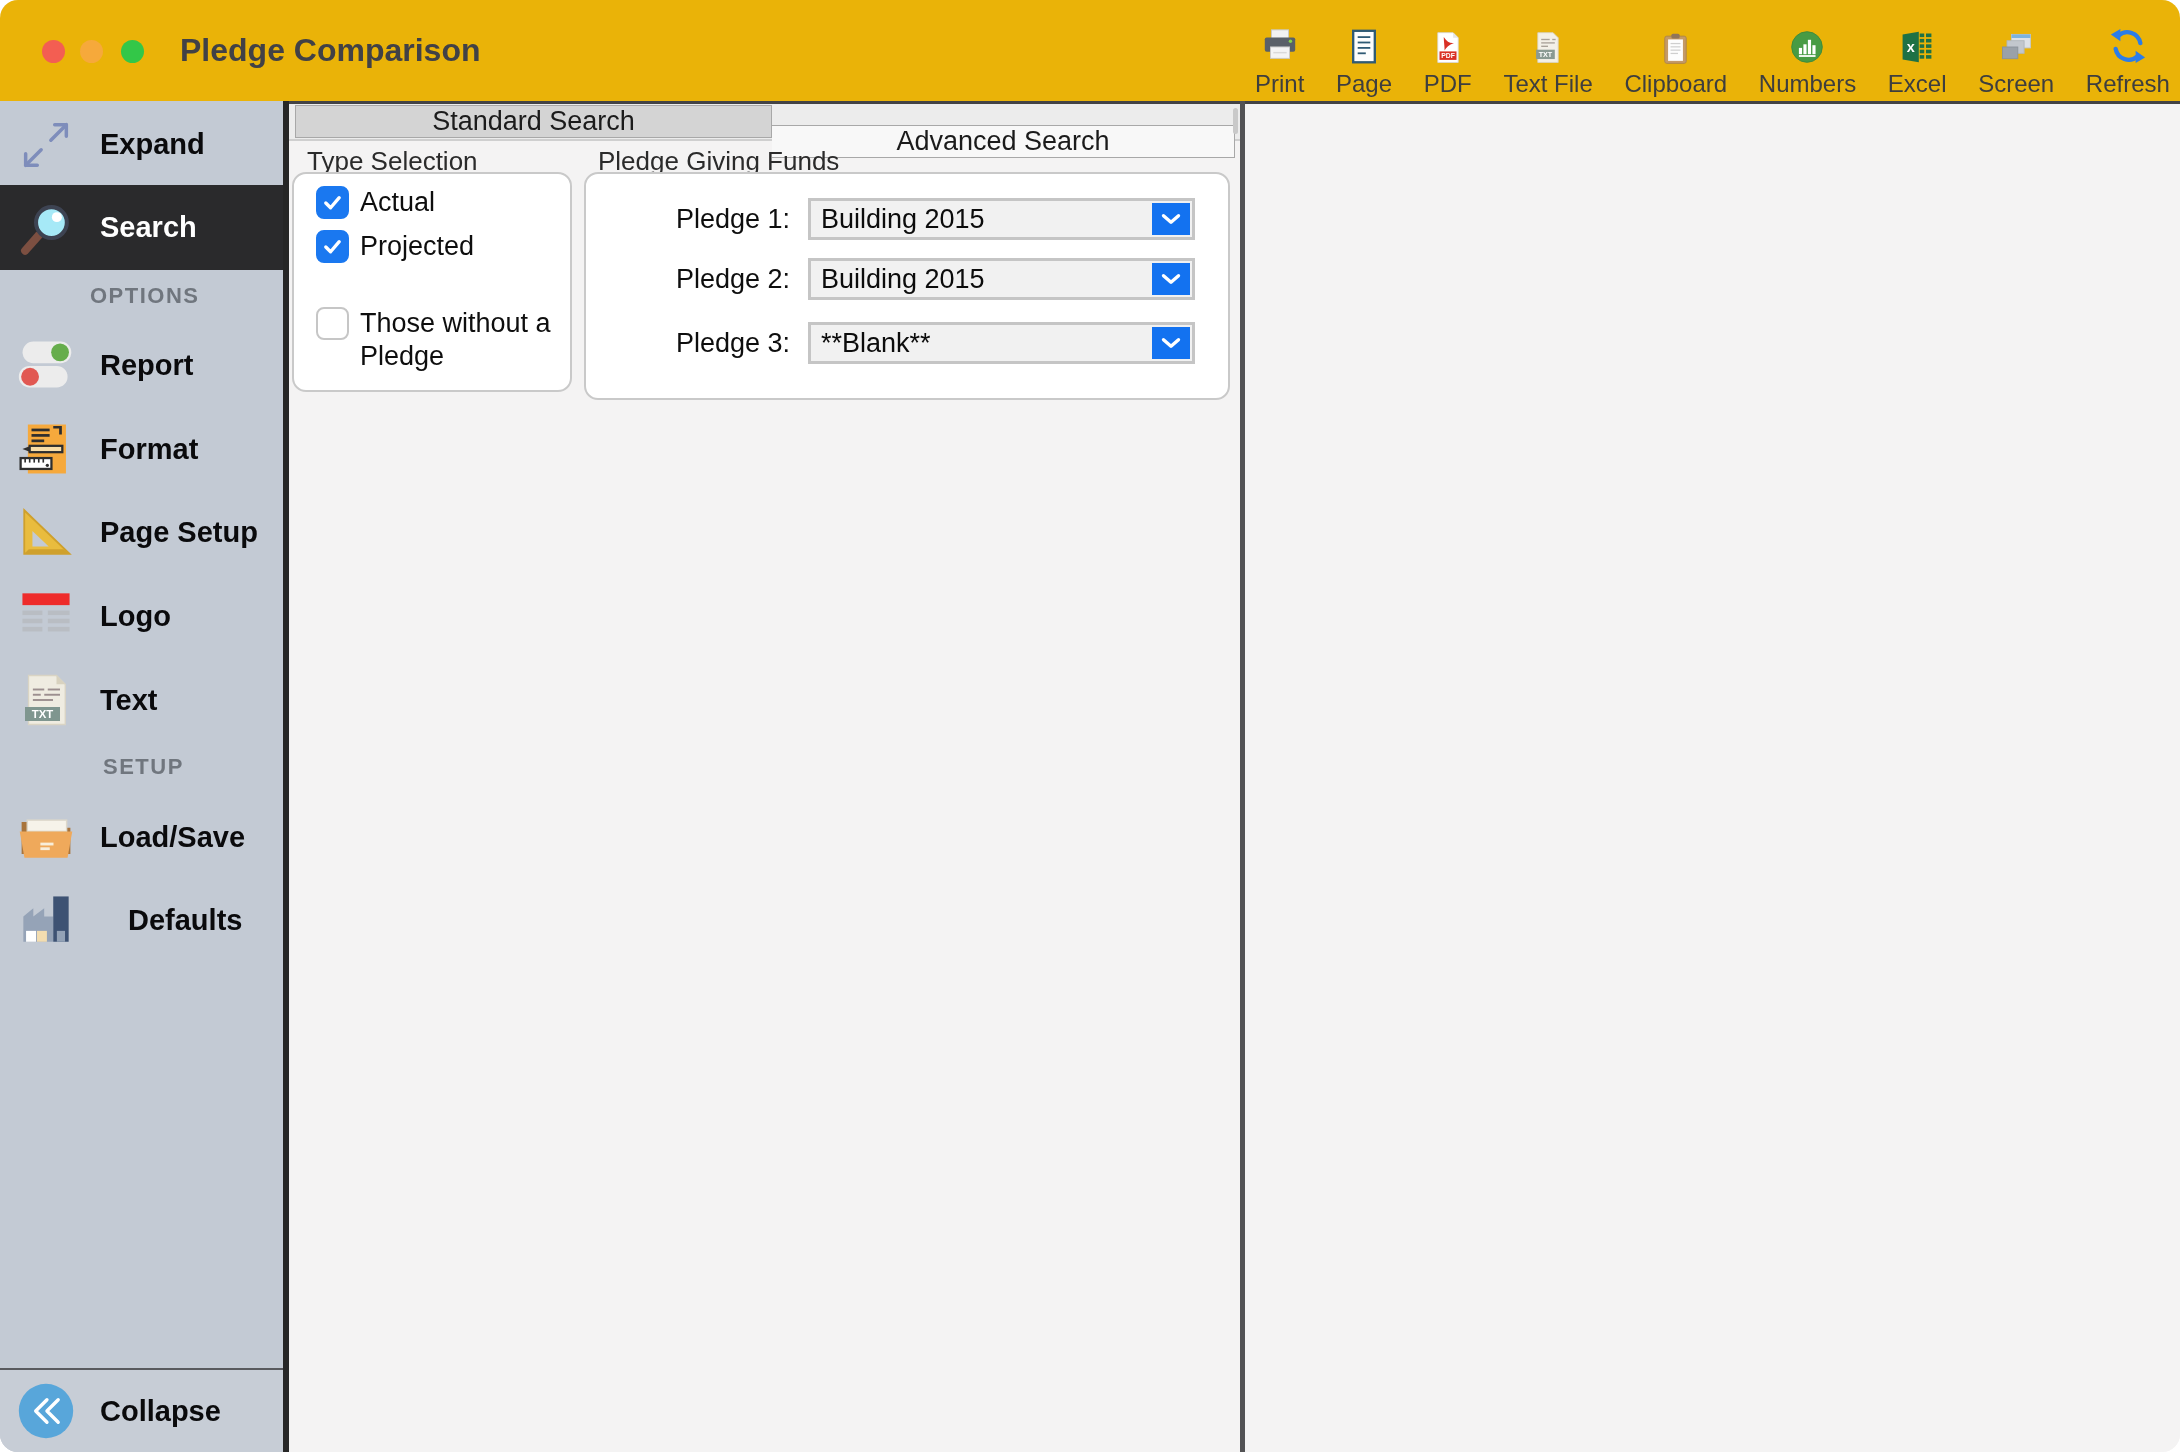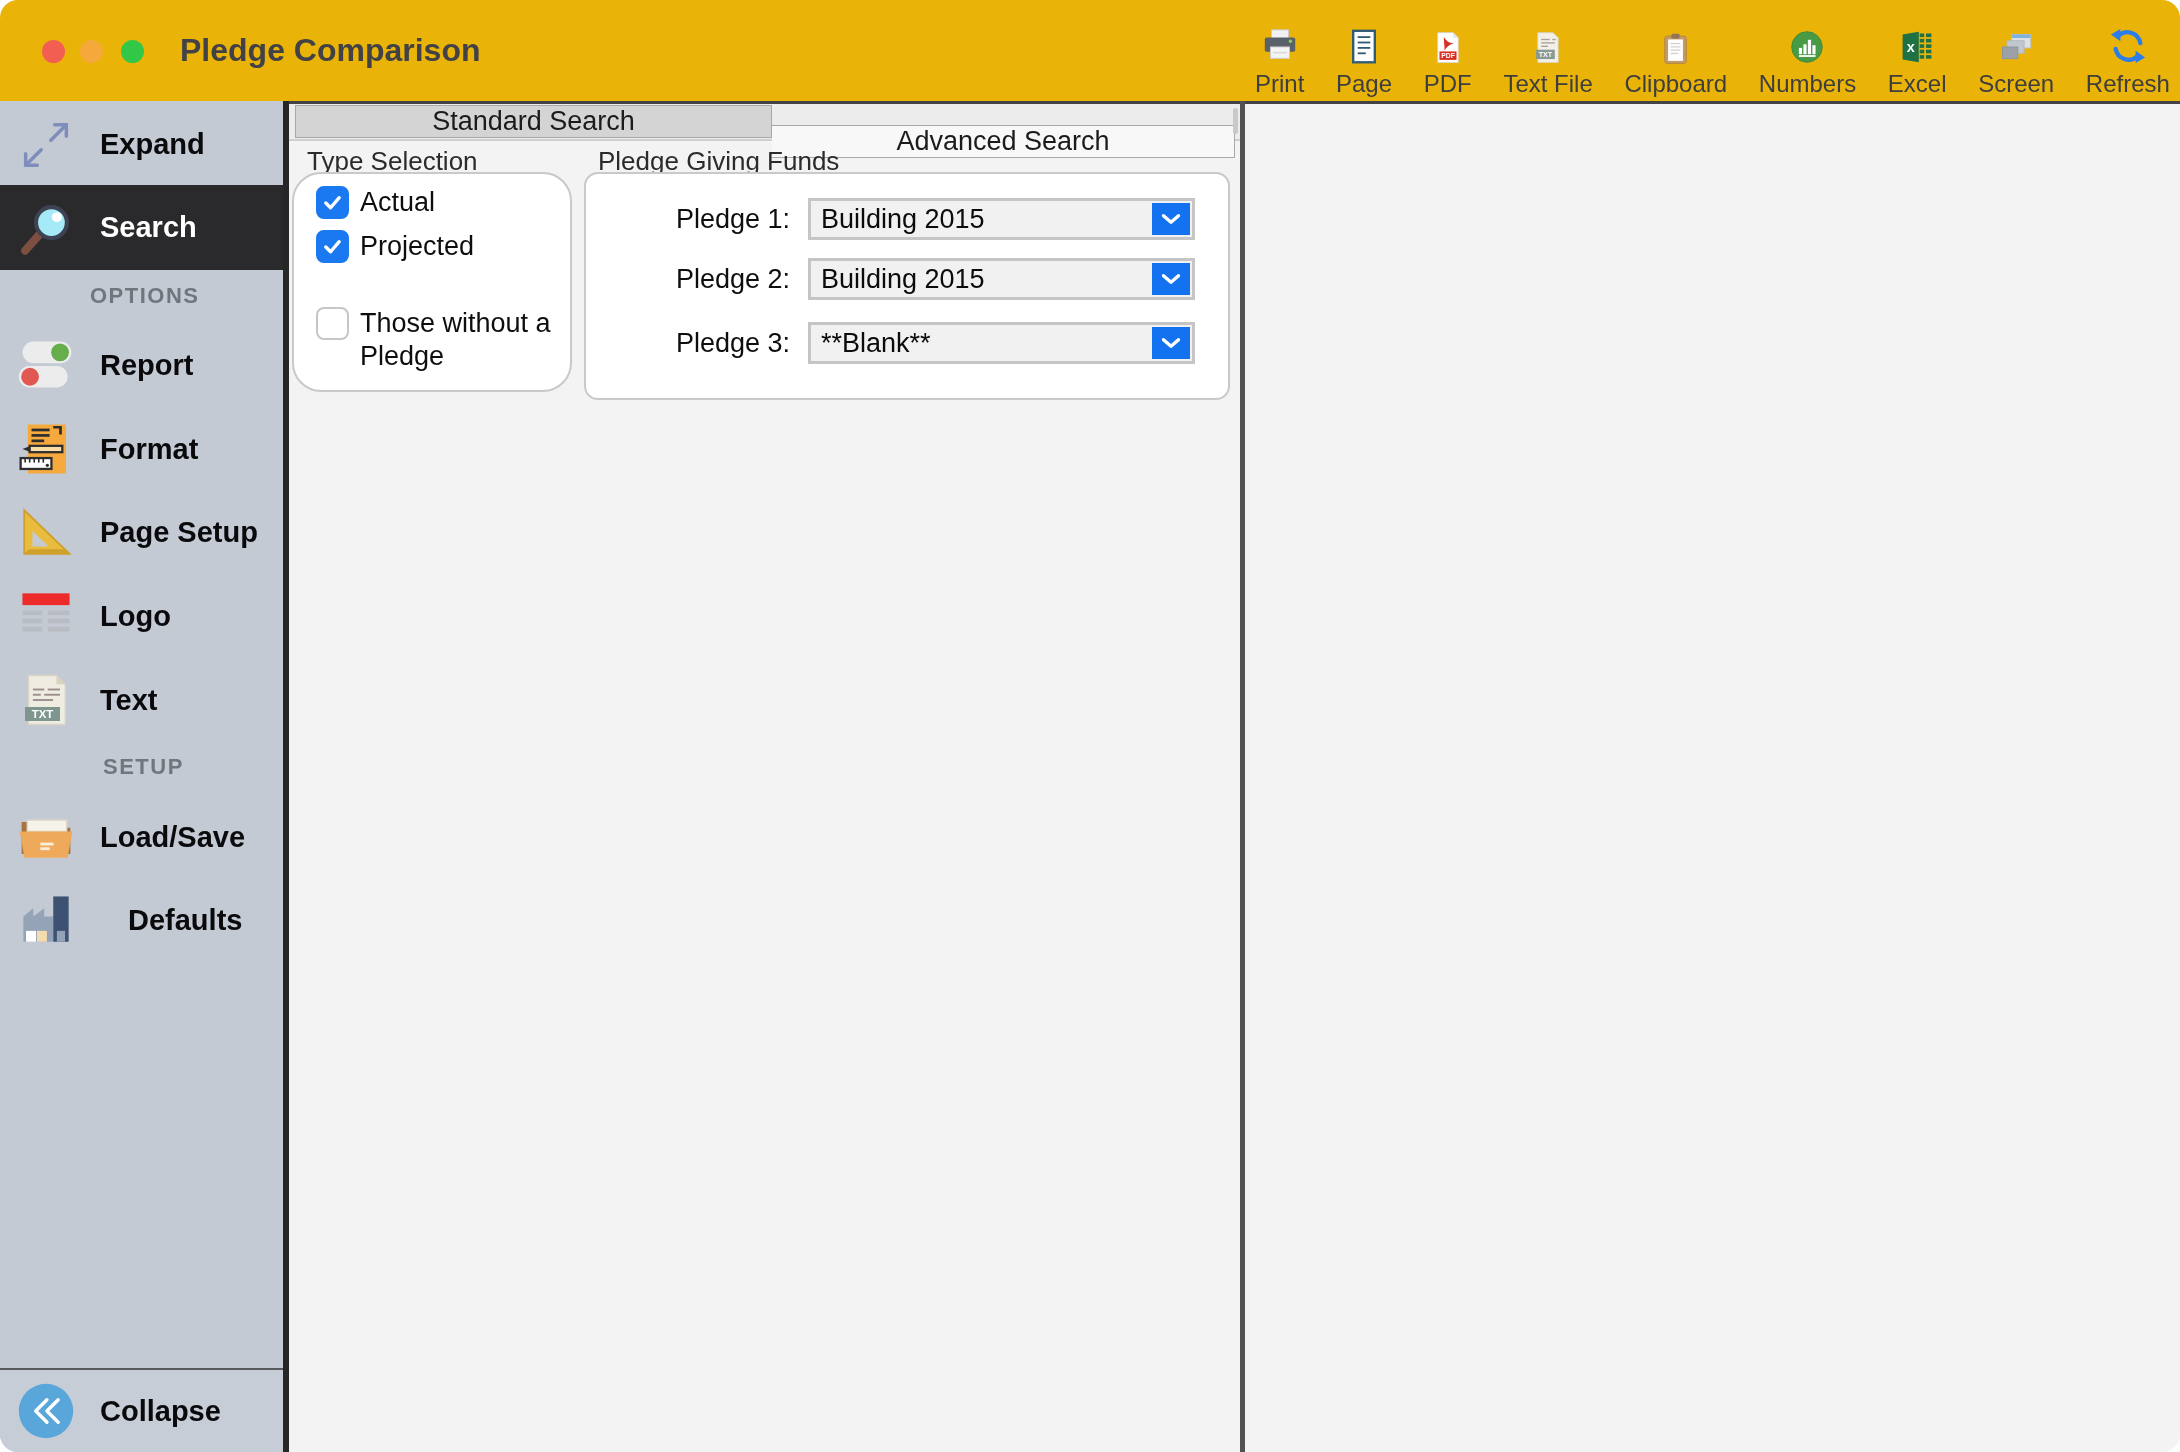--- a/index.html
+++ b/index.html
@@ -41,21 +41,21 @@
   .tabstrip{position:absolute;left:289px;top:104px;width:951px;height:37px;background:#ececec;
     border-bottom:2px solid #cfcfcf;}
   .tab{position:absolute;top:1px;height:33px;border:1px solid #a8a8a8;display:flex;align-items:center;
     justify-content:center;font-size:27px;color:#1b1b1b;}
   .tab.standard{left:6px;width:477px;background:#d4d4d4;}
   .tab.advanced{left:483px;width:463px;background:#f8f8f8;border-left:none;margin-top:20px;}
   .tab-thumb{position:absolute;left:944px;top:4px;width:5px;height:26px;background:#c9c9c9;border-radius:3px;}
   
   .legend{position:absolute;font-size:26px;color:#2b2b2b;white-space:nowrap;}
   .gbox{position:absolute;background:#ffffff;border:2px solid #c9c9c9;border-radius:14px;}
-  .box-type{left:292px;top:172px;width:280px;height:220px;border-radius:29px;}
+  .box-type{left:292px;top:172px;width:280px;height:220px;}
   .box-pledge{left:584px;top:172px;width:646px;height:228px;}
   .cbrow{position:absolute;left:22px;display:flex;align-items:flex-start;}
   .cb{width:33px;height:33px;border-radius:8px;background:#ffffff;border:2px solid #c6c6c6;
     display:flex;align-items:center;justify-content:center;flex:0 0 33px;}
   .cb svg{display:none;}
   .cb.checked{background:#1a78f0;border-color:#1a78f0;}
   .cb.checked svg{display:block;}
   .cb-label{margin-left:11px;font-size:27px;color:#0e0e0e;line-height:33px;max-width:200px;}
   .drow{position:absolute;left:0;width:100%;height:42px;display:flex;align-items:center;}
   .dlabel{width:204px;text-align:right;font-size:27px;color:#0e0e0e;flex:0 0 204px;}

